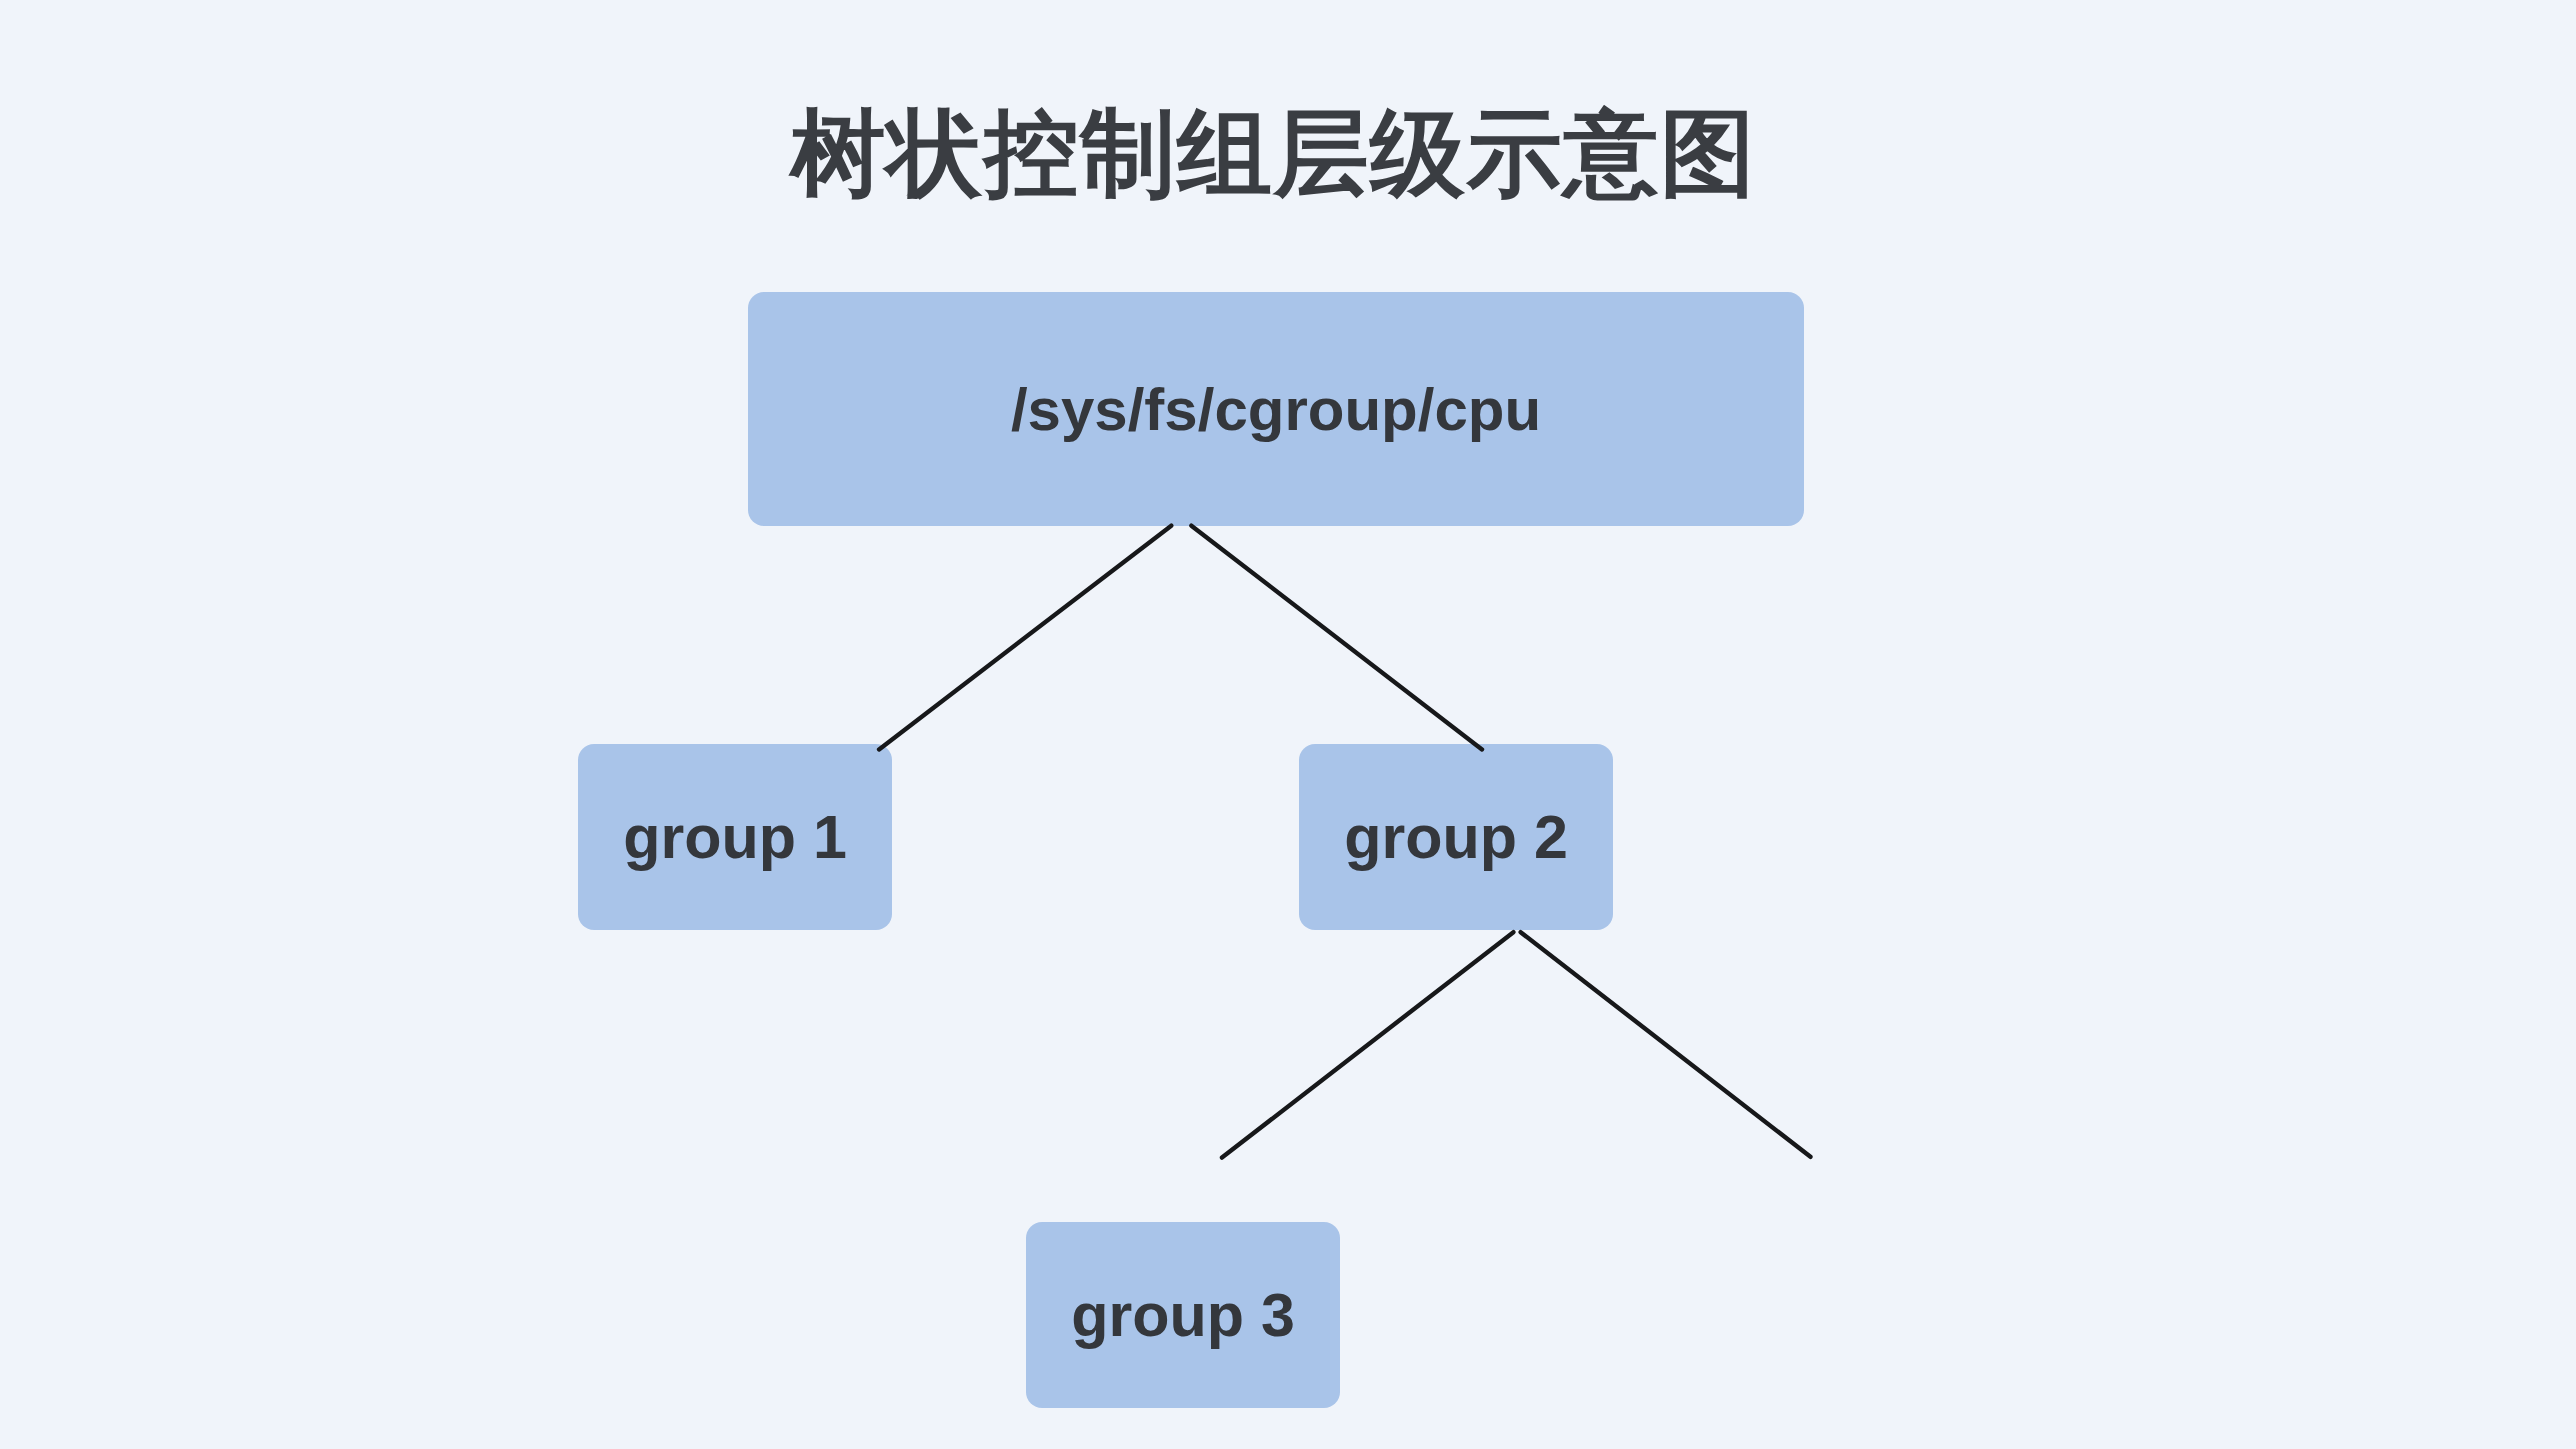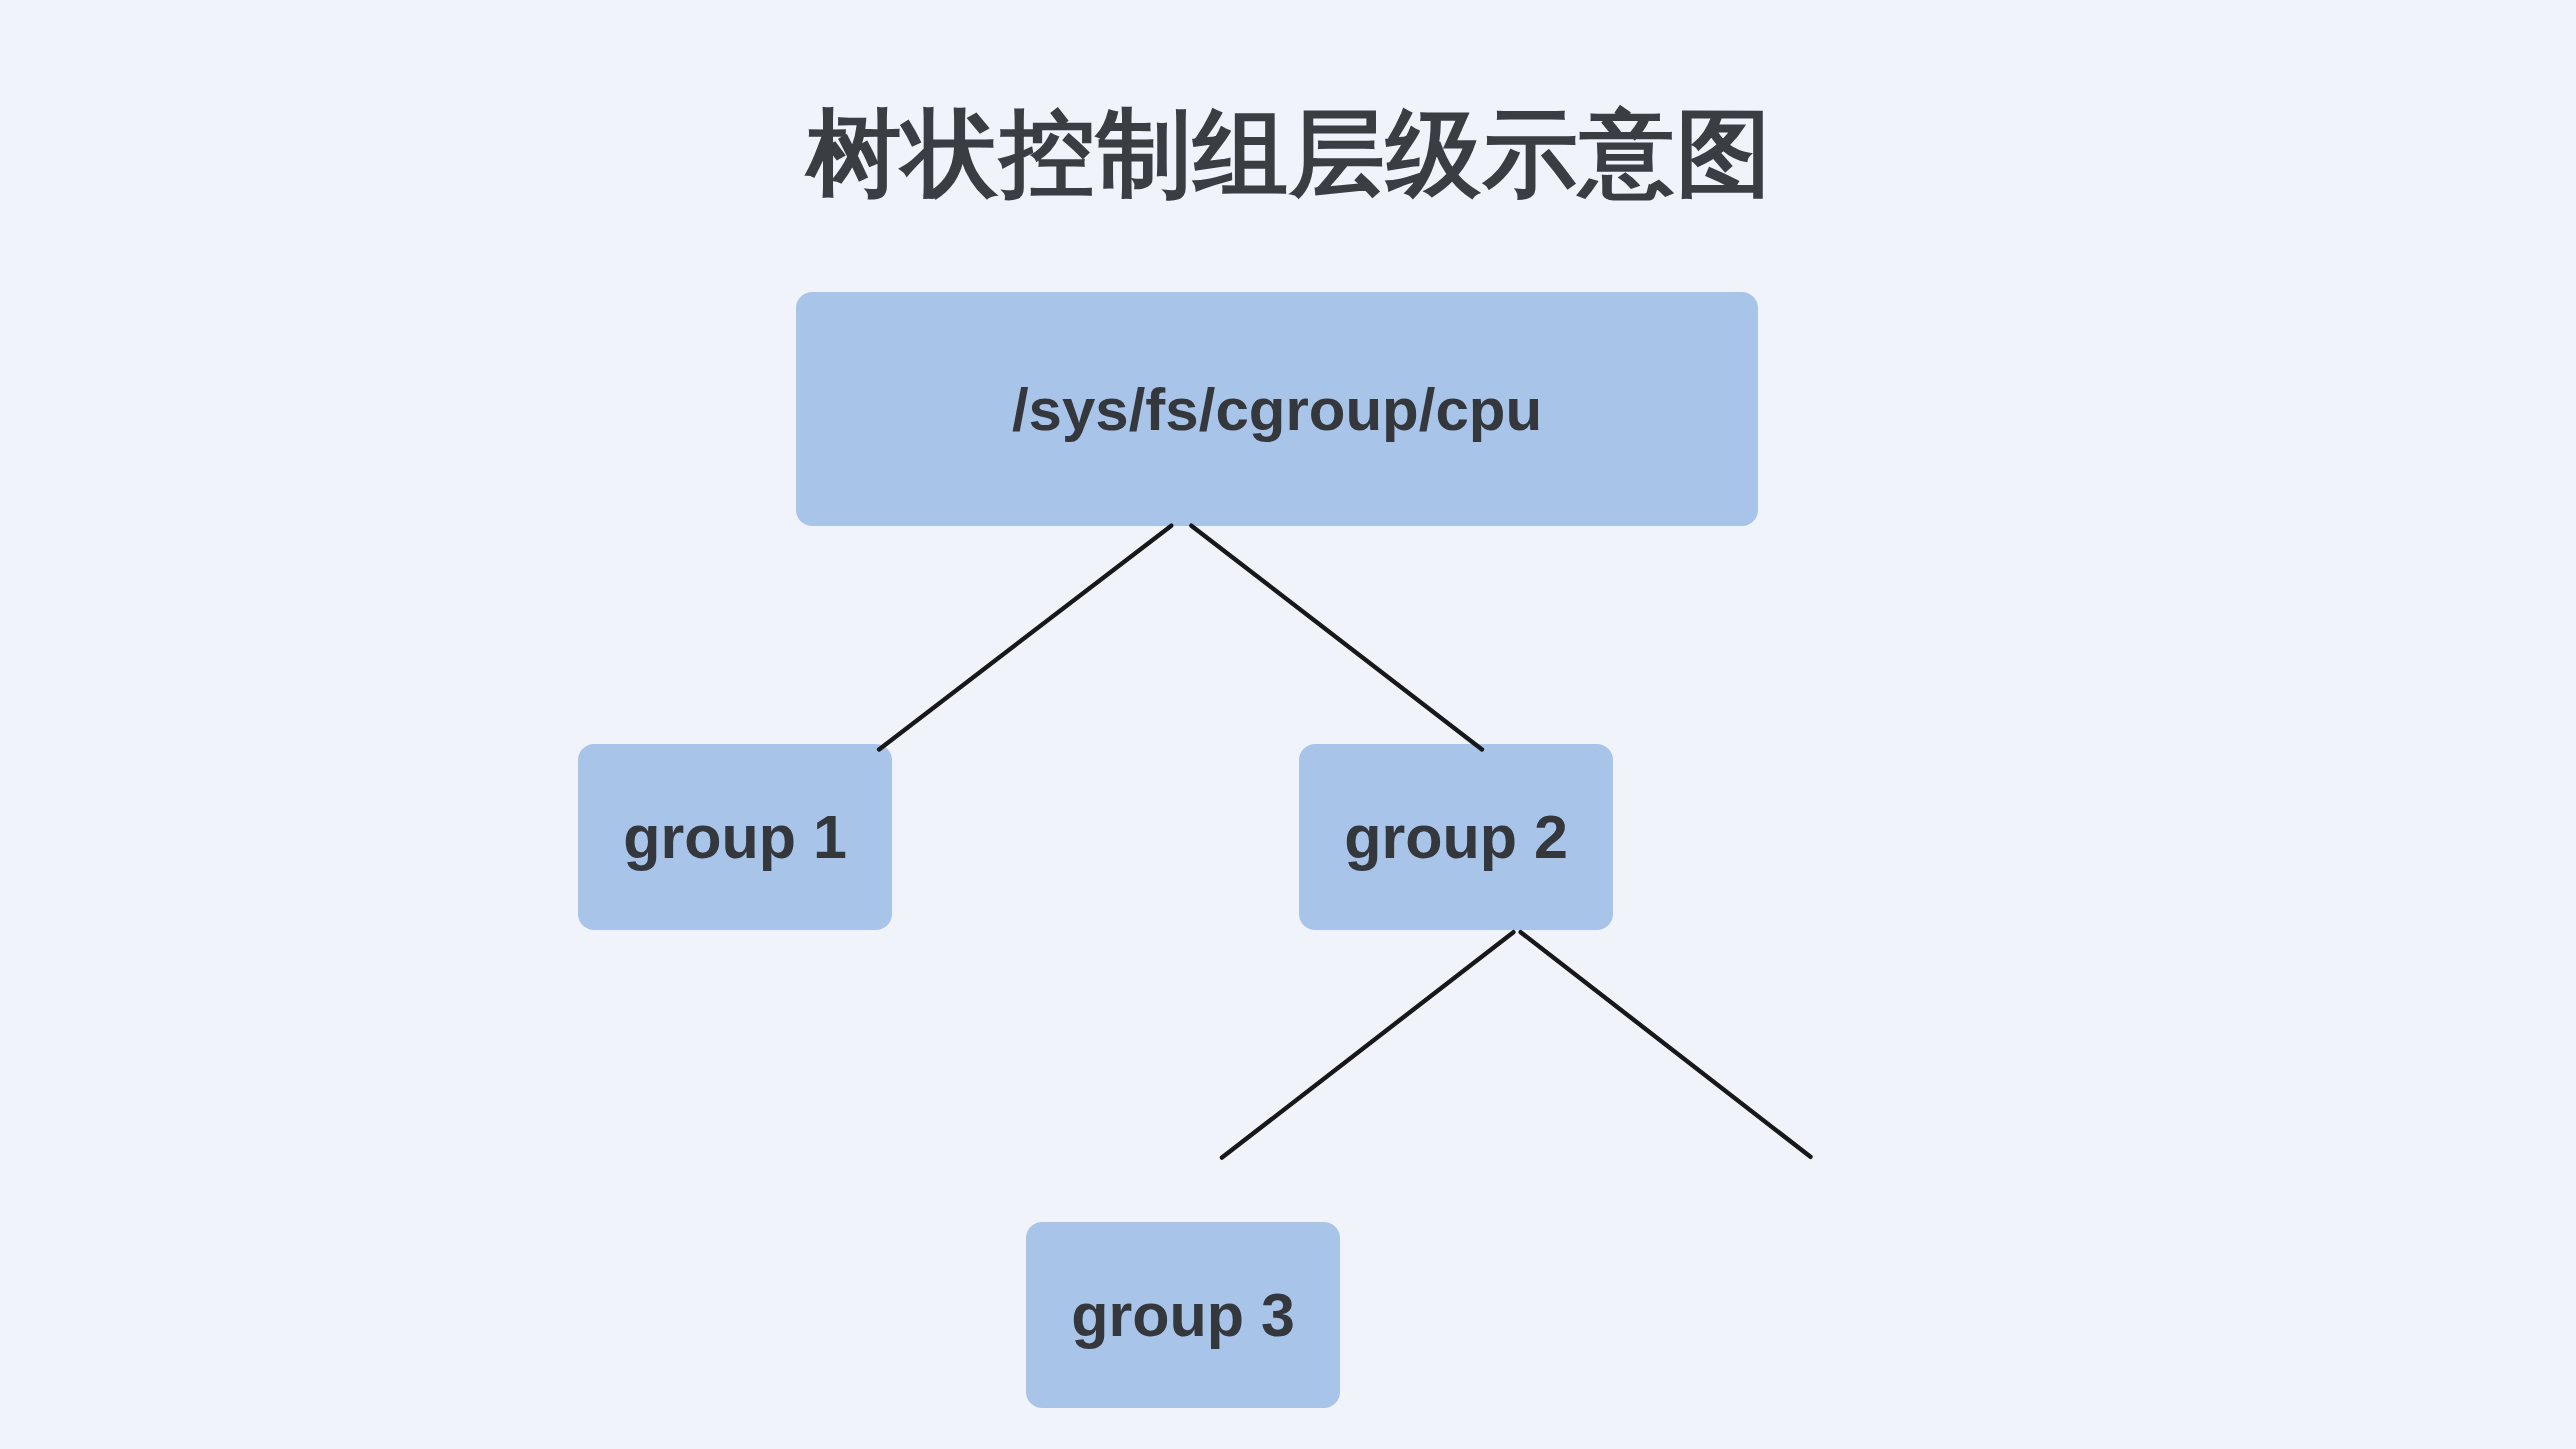--- a/index.html
+++ b/index.html
@@ -13,21 +13,21 @@
   }
   .stage {
     position: relative;
     width: 2576px;
     height: 1449px;
     background: #f0f4fa;
   }
   .title {
     position: absolute;
     top: 101px;
-    left: 16px;
+    left: 0;
     width: 2547px;
     text-align: center;
     font-size: 95px;
     font-weight: 600;
     letter-spacing: 1.6px;
     color: #3a3d42;
     line-height: 1.1;
   }
   .node {
     position: absolute;
@@ -36,24 +36,23 @@
     display: flex;
     align-items: center;
     justify-content: center;
     color: #34373c;
     font-weight: bold;
     z-index: 1;
   }
   .node-root {
     left: 748px;
     top: 292px;
-    width: 962px;
+    width: 1056px;
     height: 234px;
     font-size: 60px;
-    margin-left: 48px;
   }
   .node-child {
     width: 314px;
     height: 186px;
     font-size: 61px;
   }
   .node-group1 { left: 578px;  top: 744px;  }
   .node-group2 { left: 1299px; top: 744px;  }
   .node-group3 { left: 1026px; top: 1222px; }
   .node-group4 { left: 1648px; top: 1162px; }

